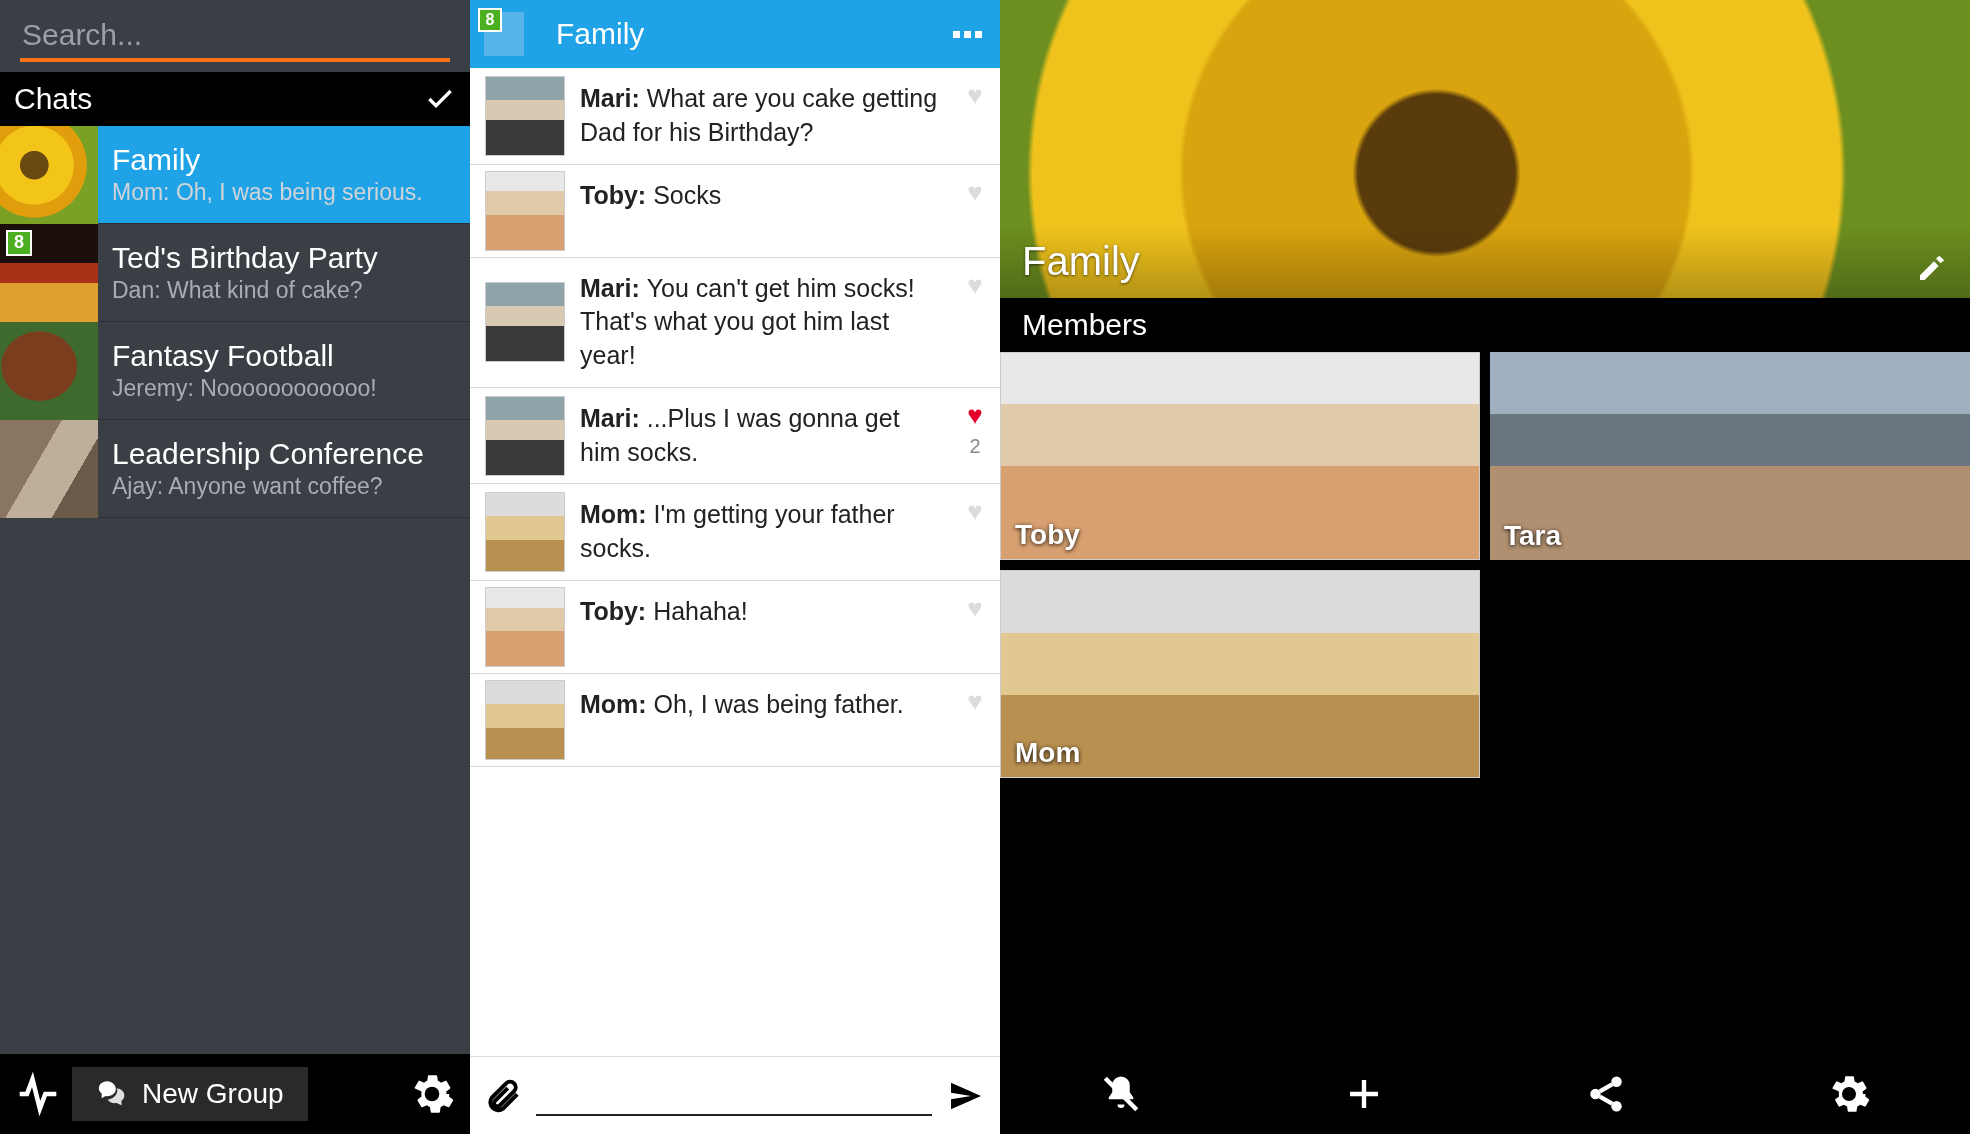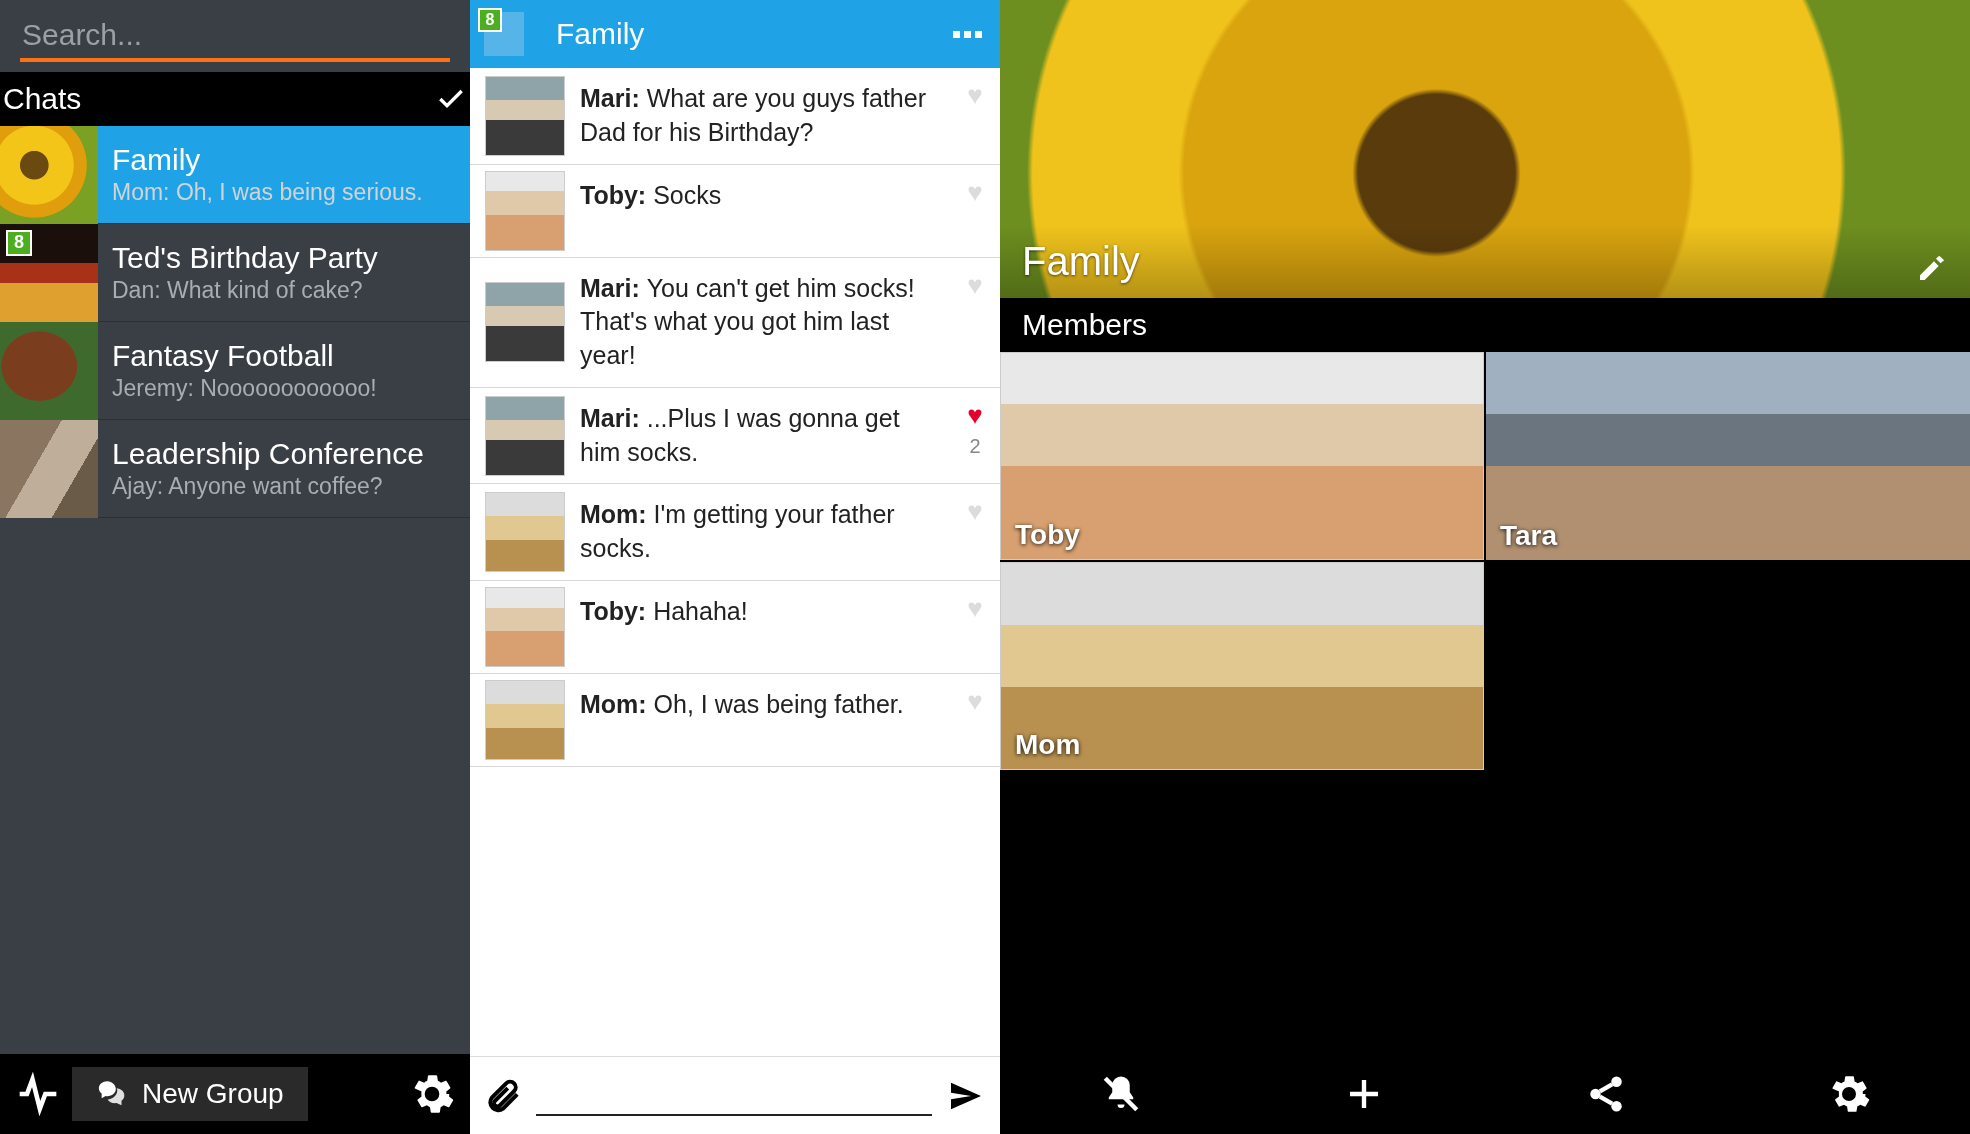--- a/index.html
+++ b/index.html
@@ -7,21 +7,21 @@
 
 .panel { position: relative; display: flex; flex-direction: column; }
 .panel-left { width: 470px; background: #3a3f45; color: #fff; }
 .panel-mid { width: 530px; background: #fff; color: #222; }
 .panel-right { flex: 1; background: #000; color: #fff; }
 
 
 .search-bar { padding: 14px 20px 10px; background: #3a3f45; }
 .search-input { width: 100%; background: transparent; border: none; border-bottom: 4px solid #f97316; color: #bbb; font-size: 30px; padding: 4px 2px 6px; outline: none; }
 .search-input::placeholder { color: #9aa0a6; }
-.chats-header { display: flex; align-items: center; justify-content: space-between; background: #000; color: #fff; padding: 10px 3px; font-size: 30px; }
+.chats-header { display: flex; align-items: center; justify-content: space-between; background: #000; color: #fff; padding: 10px 14px; font-size: 30px; }
 .chat-list { flex: 1; overflow: hidden; }
 .chat-item { display: flex; align-items: center; height: 98px; border-bottom: 1px solid #2c3036; cursor: pointer; }
 .chat-item.selected { background: #1fa3e6; }
 .chat-avatar { width: 98px; height: 98px; flex-shrink: 0; position: relative; background-size: cover; background-position: center; }
 .chat-text { padding: 8px 14px; overflow: hidden; }
 .chat-title { font-size: 30px; color: #fff; margin-bottom: 2px; }
 .chat-preview { font-size: 23px; color: #d0d4d8; white-space: nowrap; overflow: hidden; text-overflow: ellipsis; }
 .chat-item:not(.selected) .chat-preview { color: #a8adb3; }
 .left-footer { display: flex; align-items: center; background: #000; height: 80px; padding: 0 16px; gap: 12px; }
 .icon-btn { display: flex; align-items: center; justify-content: center; cursor: pointer; color: #fff; }
@@ -62,21 +62,21 @@
 .heart-count { color: #888; font-size: 20px; }
 
 .mid-footer { display: flex; align-items: center; height: 78px; background: #fff; border-top: 1px solid #ddd; padding: 0 14px; gap: 14px; }
 .msg-input { flex: 1; border: none; border-bottom: 2px solid #222; font-size: 22px; padding: 6px 2px; outline: none; }
 
 
 .hero { height: 298px; background: radial-gradient(circle at 45% 58%, #5a3c0c 0 14%, #d9a40e 15% 45%, #f0c31c 46% 72%, #6d8f1f 73% 100%); position: relative; }
 .hero-title-row { position: absolute; bottom: 0; left: 0; right: 0; display: flex; align-items: flex-end; padding: 14px 22px; background: linear-gradient(transparent, rgba(0,0,0,0.25)); }
 .hero-title { font-size: 40px; font-weight: 400; flex: 1; text-shadow: 0 1px 3px rgba(0,0,0,0.6); }
 .members-header { background: #000; color: #fff; font-size: 30px; padding: 10px 22px; }
-.members-grid { flex: 1; display: grid; grid-template-columns: 1fr 1fr; grid-auto-rows: 208px; gap: 2px; background: #000; overflow: hidden; }
+.members-grid { flex: 1; display: grid; grid-template-columns: 1fr 1fr; grid-auto-rows: 208px; gap: 10px; background: #000; overflow: hidden; }
 .member-tile { position: relative; background-size: cover; background-position: center; cursor: pointer; }
 .member-name { position: absolute; bottom: 8px; left: 14px; font-size: 28px; font-weight: 600; text-shadow: 0 1px 4px rgba(0,0,0,0.9); }
 .right-footer { display: flex; align-items: center; justify-content: space-around; background: #000; height: 80px; }
 
 
 svg { display: block; }
 .ico-white { stroke: #fff; fill: none; stroke-width: 2.5; }
 .ico-black { stroke: #000; fill: none; stroke-width: 2.5; }
 </style>
 </head>
@@ -161,21 +161,21 @@
           <span></span>
           <span></span>
         </div>
     </div>
   </div>
   <div class="msg-list" id="msg-list">
       <div class="msg-item">
         <div class="msg-avatar">
           <div class="msg-avatar-inner av-mari"></div>
         </div>
-        <div class="msg-body"><span class="msg-sender">Mari: </span><span>What are you guys father Dad for his Birthday?</span></div>
+        <div class="msg-body"><span class="msg-sender">Mari: </span><span>What are you cake getting Dad for his Birthday?</span></div>
         <div class="msg-heart">
           <div class="heart">♥</div>
         </div>
       </div>
       <div class="msg-item">
         <div class="msg-avatar">
           <div class="msg-avatar-inner av-toby"></div>
         </div>
         <div class="msg-body"><span class="msg-sender">Toby: </span><span>Socks</span></div>
         <div class="msg-heart">

